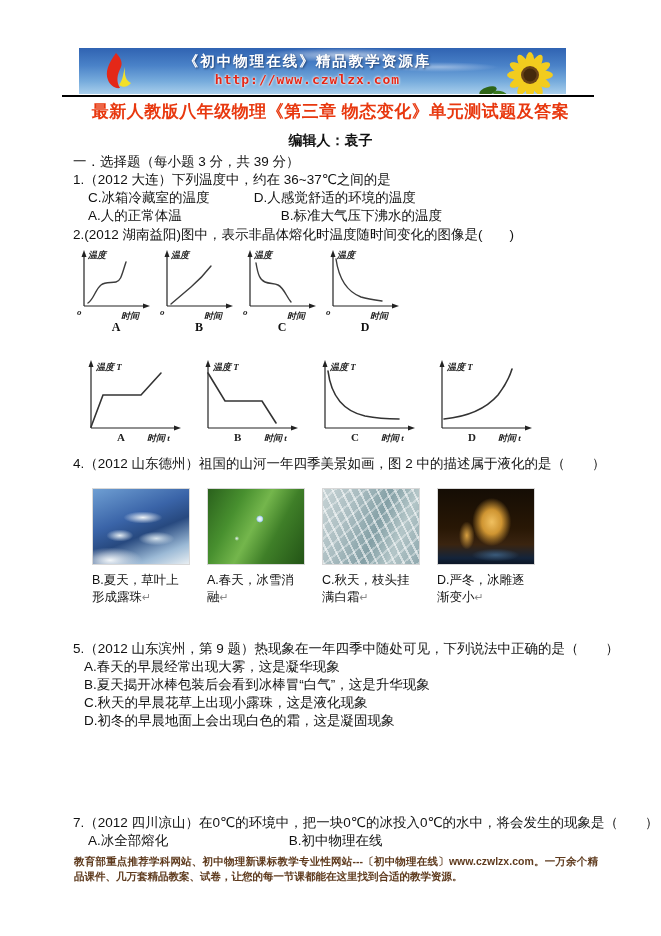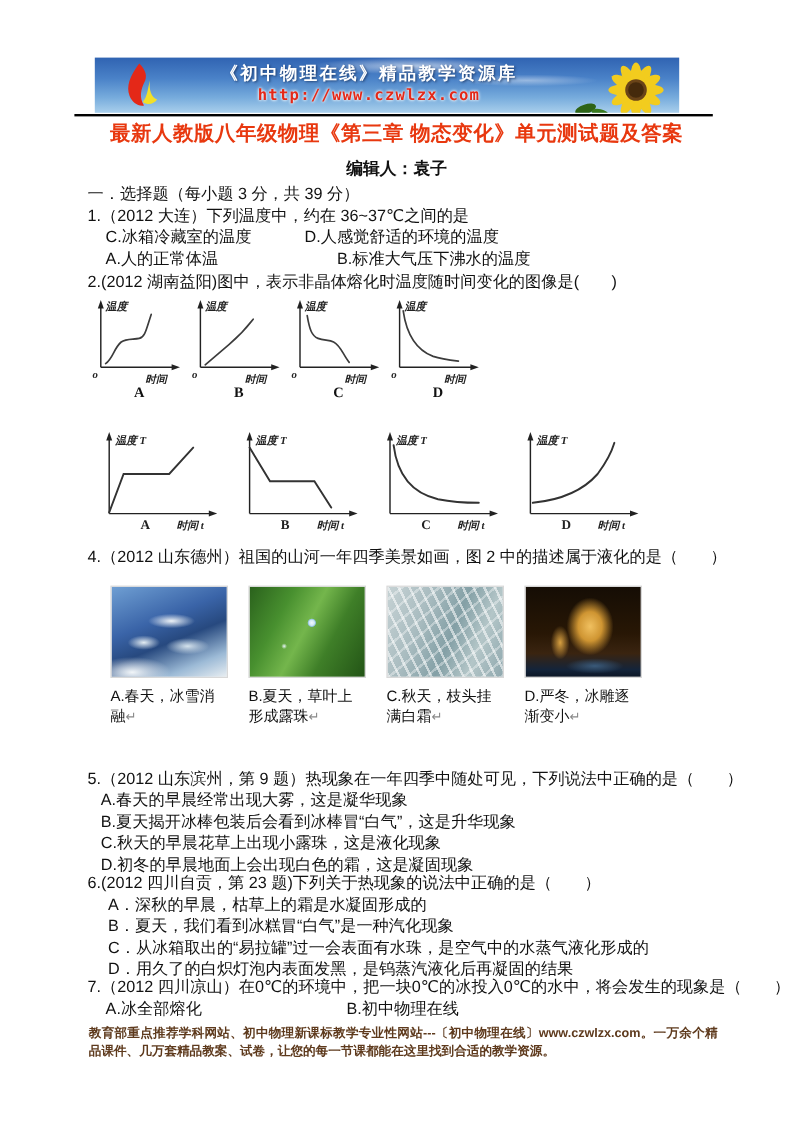--- a/index.html
+++ b/index.html
@@ -274,42 +274,35 @@
 
   <div class="block" id="q4">
     <div>4.（2012 山东德州）祖国的山河一年四季美景如画，图 2 中的描述属于液化的是（　　）</div>
     <div class="photo-row">
       <div class="photo ph-a"></div>
       <div class="photo ph-b"></div>
       <div class="photo ph-c"></div>
       <div class="photo ph-d"></div>
     </div>
     <div class="cap-row">
+      <div class="cap"><span>B.夏天，草叶上形成露珠</span><span class="ret">↵</span></div>
       <div class="cap"><span>A.春天，冰雪消融</span><span class="ret">↵</span></div>
-      <div class="cap"><span>B.夏天，草叶上形成露珠</span><span class="ret">↵</span></div>
       <div class="cap"><span>C.秋天，枝头挂满白霜</span><span class="ret">↵</span></div>
       <div class="cap"><span>D.严冬，冰雕逐渐变小</span><span class="ret">↵</span></div>
     </div>
   </div>
 
   <div class="block" id="q5">
     <div>5.（2012 山东滨州，第 9 题）热现象在一年四季中随处可见，下列说法中正确的是（　　）</div>
     <div class="opt5">A.春天的早晨经常出现大雾，这是凝华现象</div>
     <div class="opt5">B.夏天揭开冰棒包装后会看到冰棒冒“白气”，这是升华现象</div>
     <div class="opt5">C.秋天的早晨花草上出现小露珠，这是液化现象</div>
     <div class="opt5">D.初冬的早晨地面上会出现白色的霜，这是凝固现象</div>
   </div>
 
-  <div class="block" id="q6">
-    <div>6.(2012 四川自贡，第 23 题)下列关于热现象的说法中正确的是（　　）</div>
-    <div class="opt6">A．深秋的早晨，枯草上的霜是水凝固形成的</div>
-    <div class="opt6">B．夏天，我们看到冰糕冒“白气”是一种汽化现象</div>
-    <div class="opt6">C．从冰箱取出的“易拉罐”过一会表面有水珠，是空气中的水蒸气液化形成的</div>
-    <div class="opt6">D．用久了的白炽灯泡内表面发黑，是钨蒸汽液化后再凝固的结果</div>
-  </div>
 
   <div class="block" id="q7">
     <div>7.（2012 四川凉山）在0℃的环境中，把一块0℃的冰投入0℃的水中，将会发生的现象是（　　）</div>
     <div class="ind">
       <span class="w197">A.冰全部熔化</span>
       <span>B.初中物理在线</span>
     </div>
   </div>
 
   <div class="footer">教育部重点推荐学科网站、初中物理新课标教学专业性网站---〔初中物理在线〕www.czwlzx.com。一万余个精品课件、几万套精品教案、试卷，让您的每一节课都能在这里找到合适的教学资源。</div>

